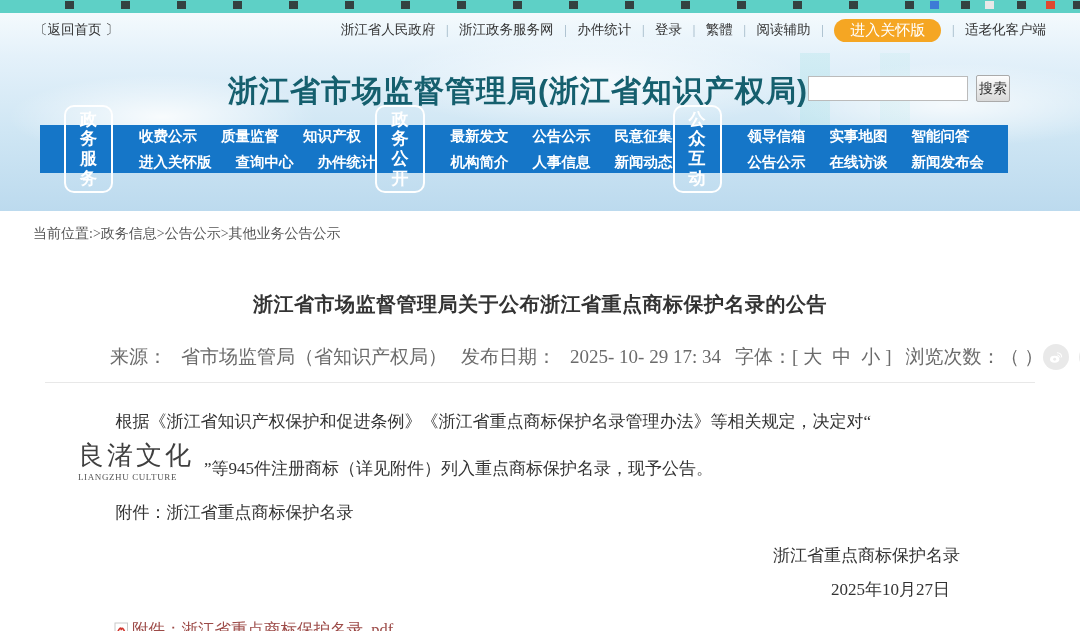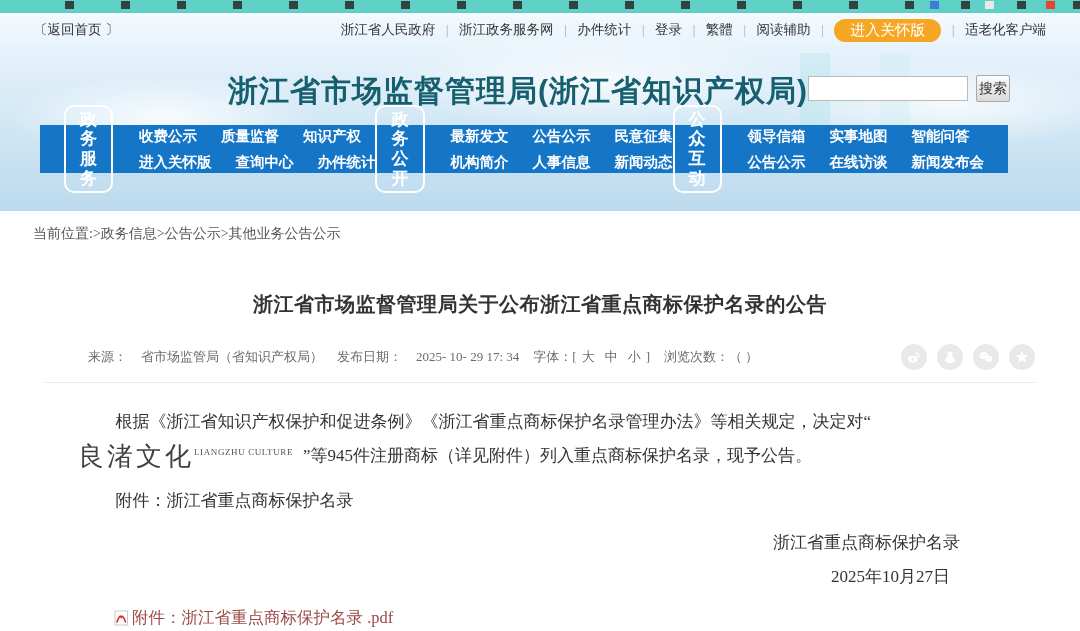--- a/index.html
+++ b/index.html
@@ -67,33 +67,33 @@
   
   .breadcrumb { padding:14px 0 0 33px; font-size:14px; color:#555;
     font-family:"Liberation Serif","DejaVu Serif",serif; }
 
   
   .article { font-family:"Liberation Serif","DejaVu Serif",serif; color:#333; }
   .article-title { text-align:center; font-size:20px; font-weight:bold; color:#333;
     margin-top:48px; letter-spacing:.5px; }
   .meta-row { display:flex; align-items:center; justify-content:space-between;
     margin:26px 45px 0 88px; }
-  .meta-text { font-size:13px; color:#6b6b6b; display:flex; align-items:center;
-    flex-wrap:nowrap; white-space:nowrap; }
+  .meta-text { font-size:19px; color:#6b6b6b; display:flex; align-items:center;
+    flex-wrap:nowrap; white-space:nowrap;margin-left:22px; }
   .meta-text .gap { display:inline-block; width:14px; }
   .font-size-btn { cursor:pointer; margin:0 5px; }
   .share-icons { display:flex; gap:10px; }
   .share-circle { width:26px; height:26px; border-radius:50%; background:#e9e9e9;
     display:flex; align-items:center; justify-content:center; cursor:pointer; }
   .divider { border:none; border-top:1px solid #e8e8e8; margin:12px 45px 0 45px; }
 
   .article-body { padding:26px 78px 0 78px; font-size:17px; line-height:1.55; }
   .para-indent { text-indent:2.2em; }
   .tm-line { display:flex; align-items:flex-end; margin-top:8px; }
-  .trademark { display:inline-flex; flex-direction:row; margin-right:10px;
+  .trademark { display:inline-flex; flex-direction:column; margin-right:10px;
     line-height:1; }
   .tm-cn { font-size:26px; color:#3f3f3f; letter-spacing:3px;
     font-family:"Liberation Serif","DejaVu Serif",serif; }
   .tm-en { font-size:9px; color:#555; letter-spacing:.6px; margin-top:4px;
     font-family:"Liberation Serif","DejaVu Serif",serif; }
   .attach-line { margin-top:18px; text-indent:2.2em; }
   .signature { text-align:right; padding-right:42px; margin-top:16px; }
   .sign-date { text-align:right; padding-right:52px; margin-top:8px; }
   .pdf-row { margin-top:14px; padding-left:36px; display:flex; align-items:center; }
   .pdf-link { color:#9c4a47; text-decoration:none; cursor:pointer; font-size:16.5px;

